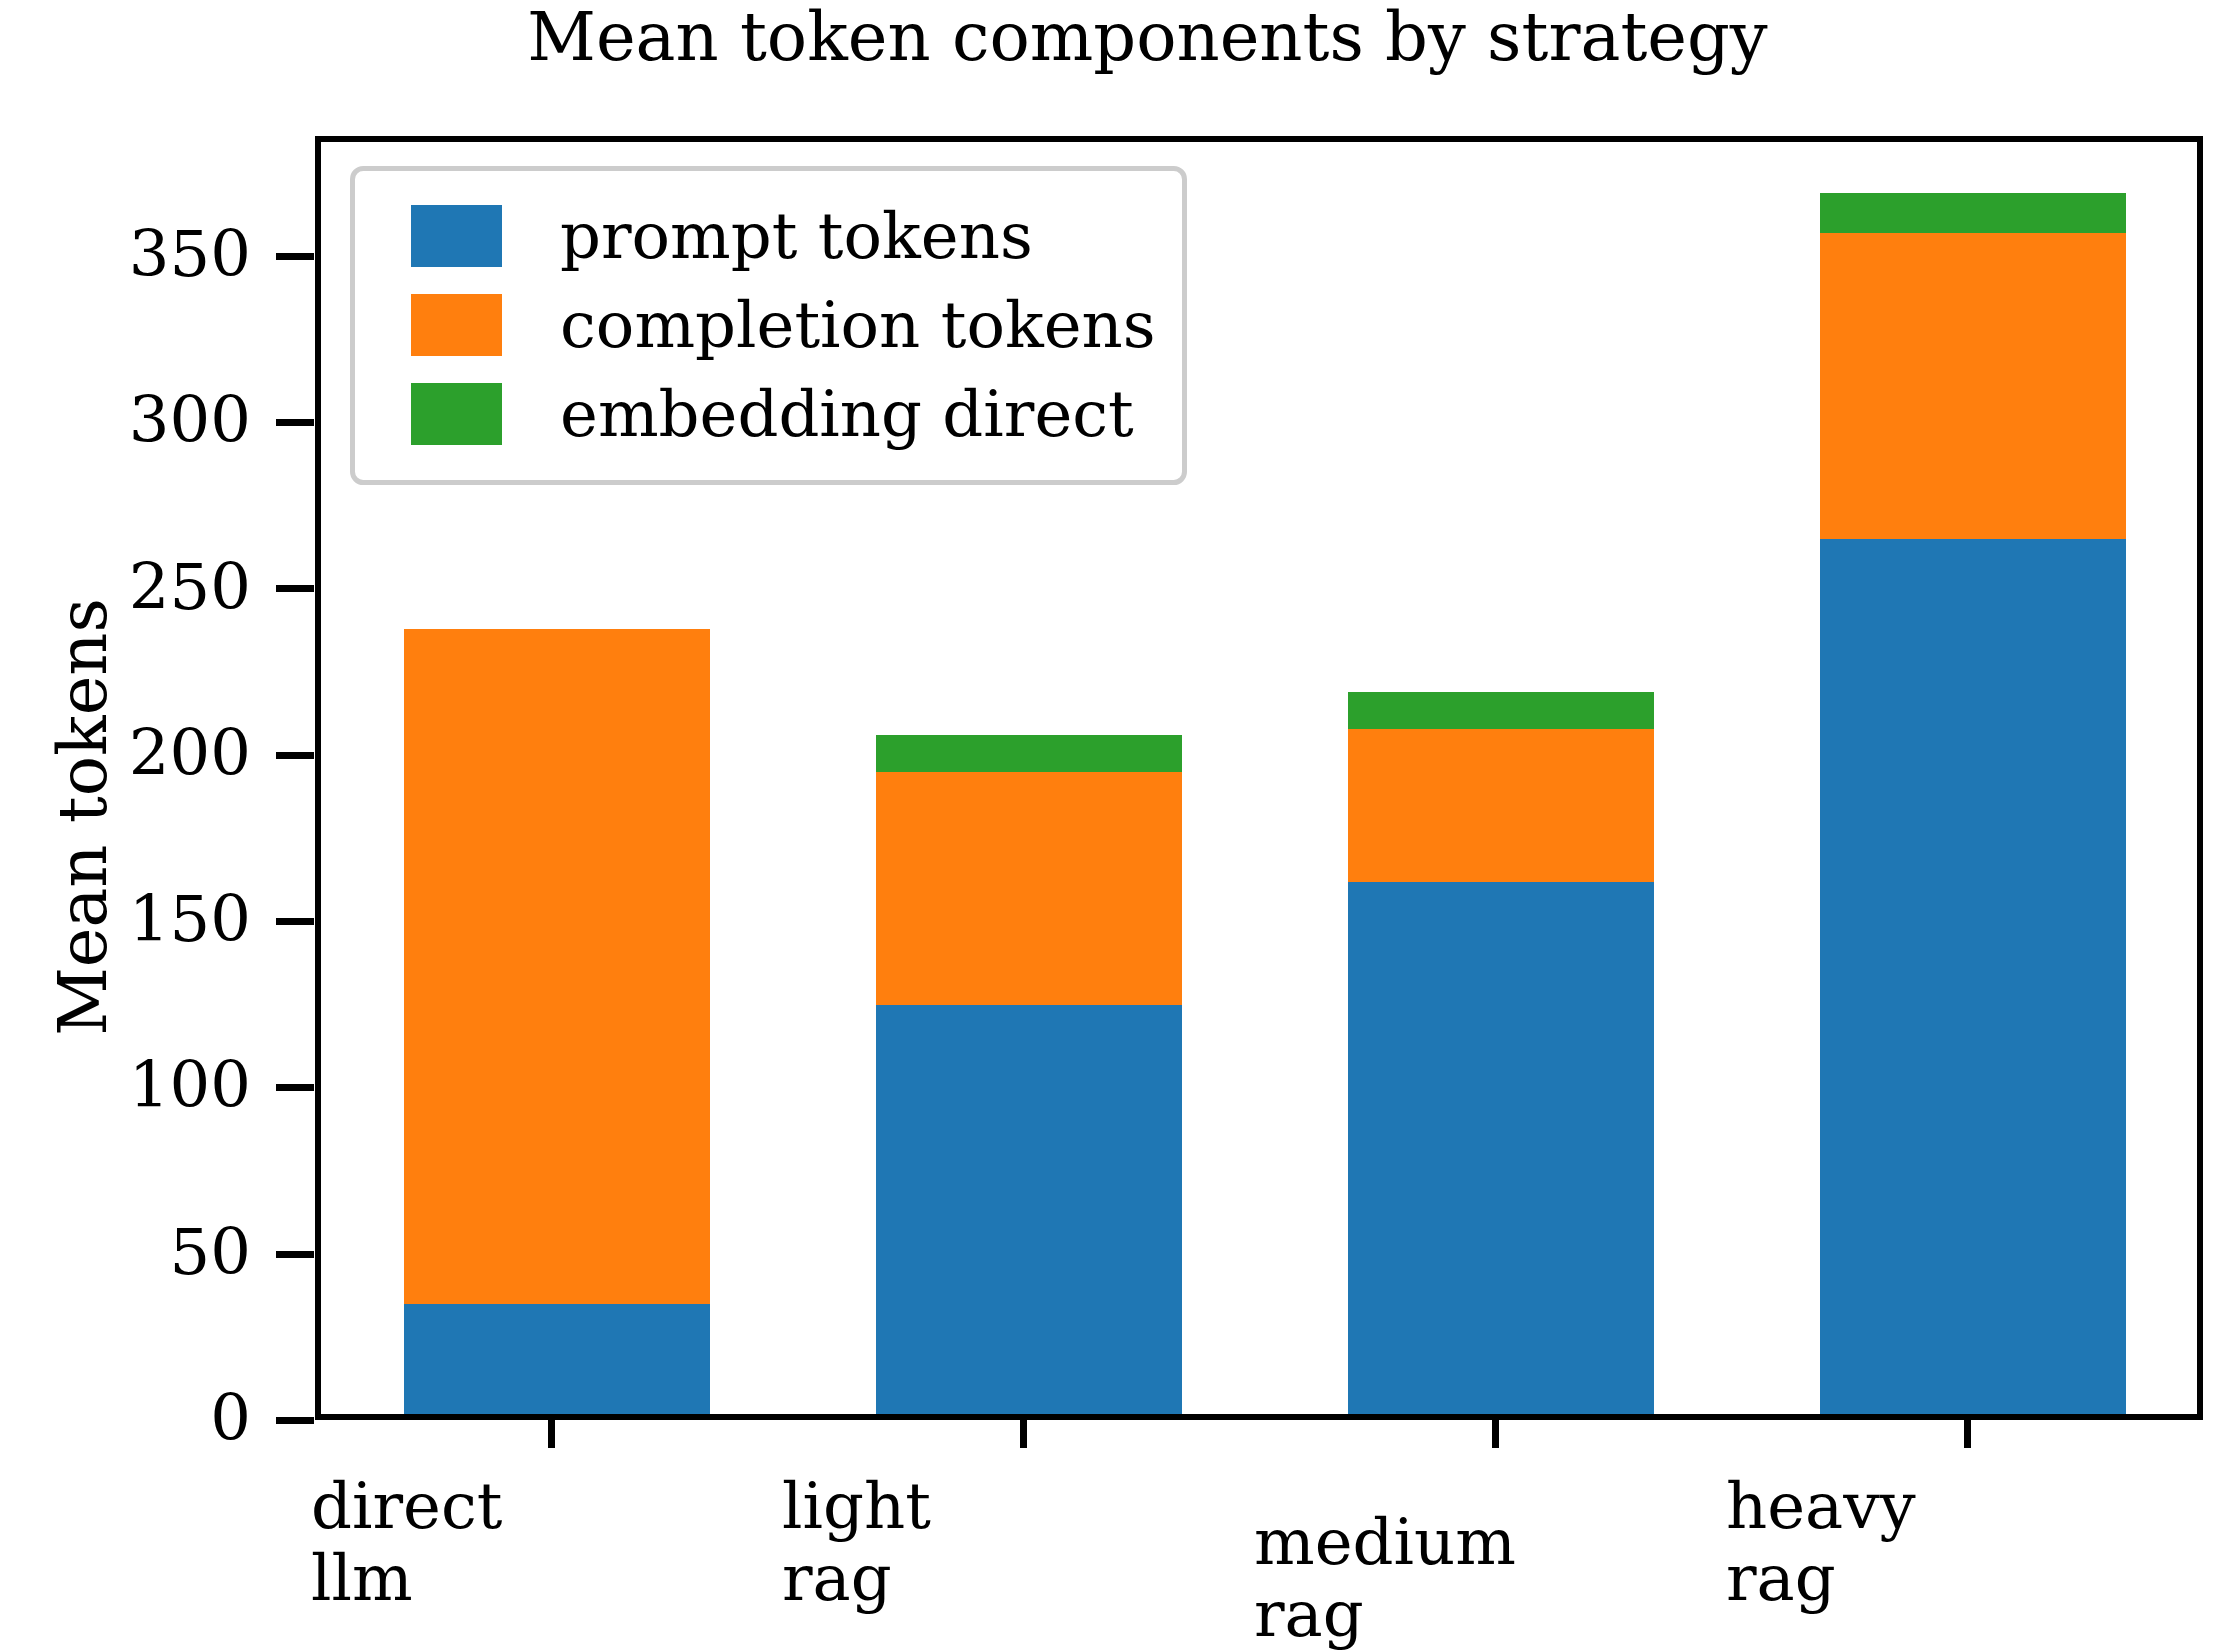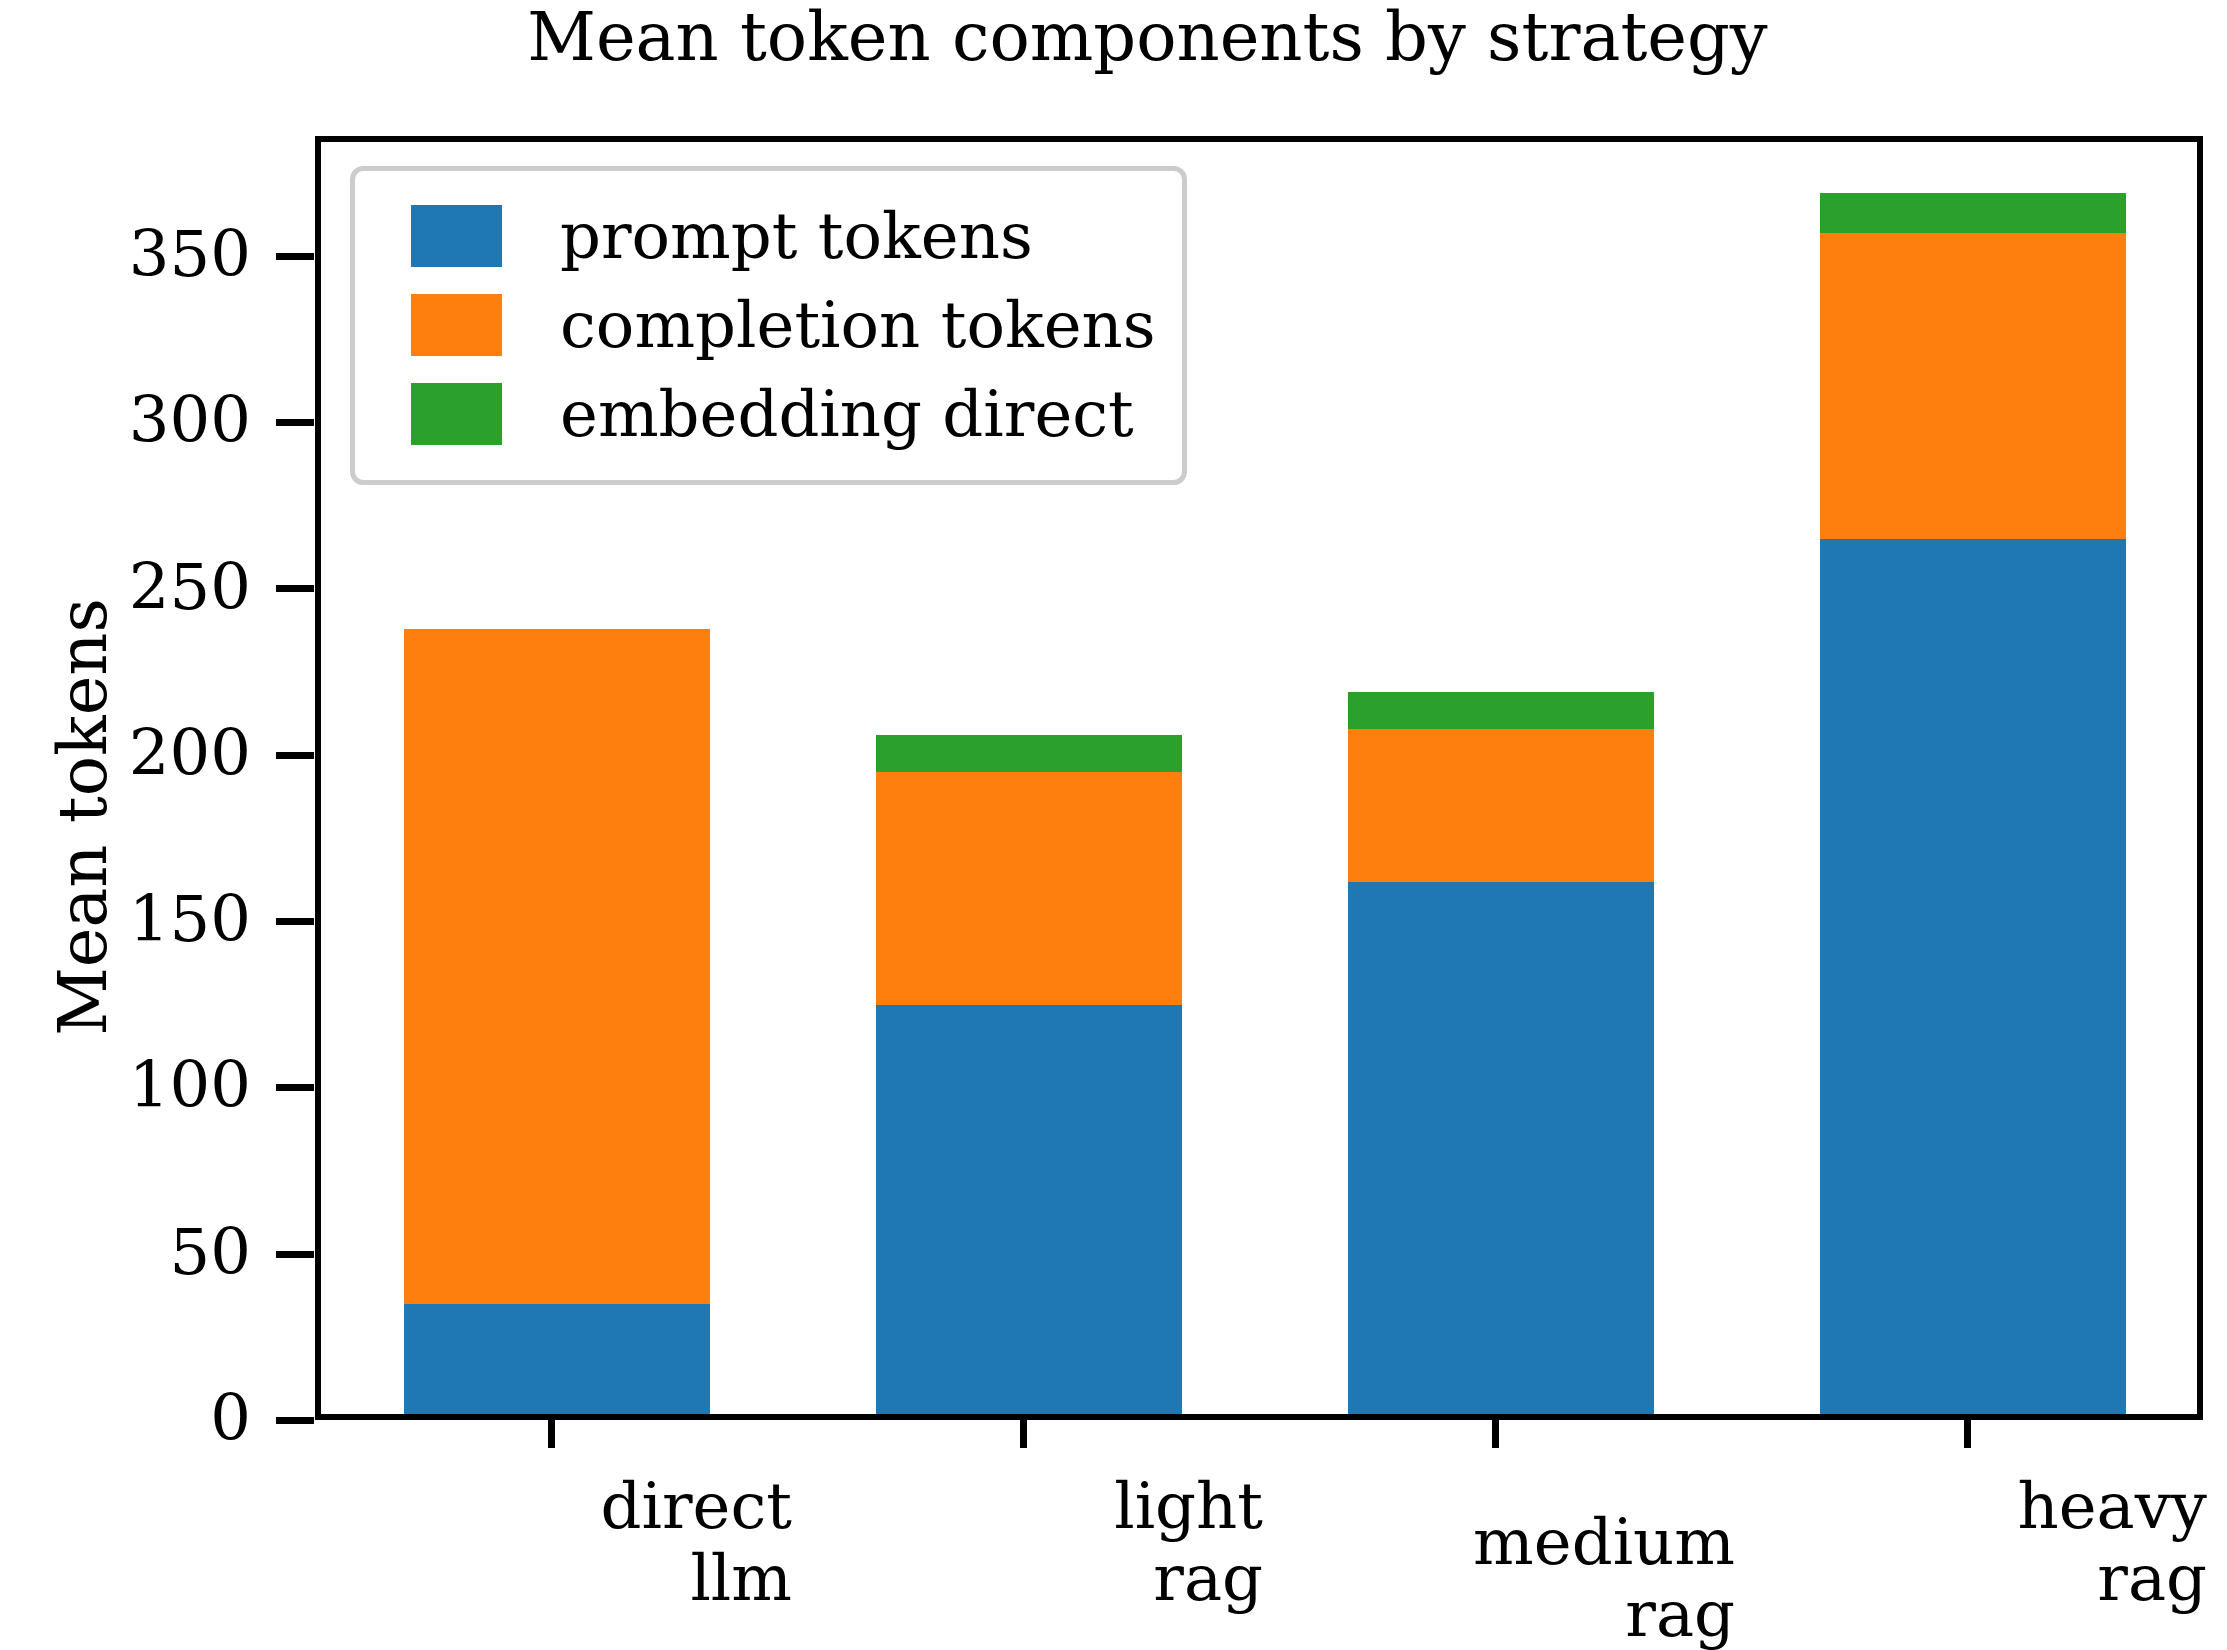--- a/index.html
+++ b/index.html
@@ -92,21 +92,21 @@
   .xtick {
     position: absolute;
     top: 1420px;
     width: 6.6px;
     height: 28px;
     background: #000000;
   }
   .xtick-label {
     position: absolute;
     top: 1471px;
-    text-align: right;
+    text-align: left;
     font-size: 64px;
     line-height: 1.12;
     color: #000000;
     white-space: nowrap;
   }
   .xtick-label span { display: block; }
   
   #legend {
     position: absolute;
     left: 350px;

